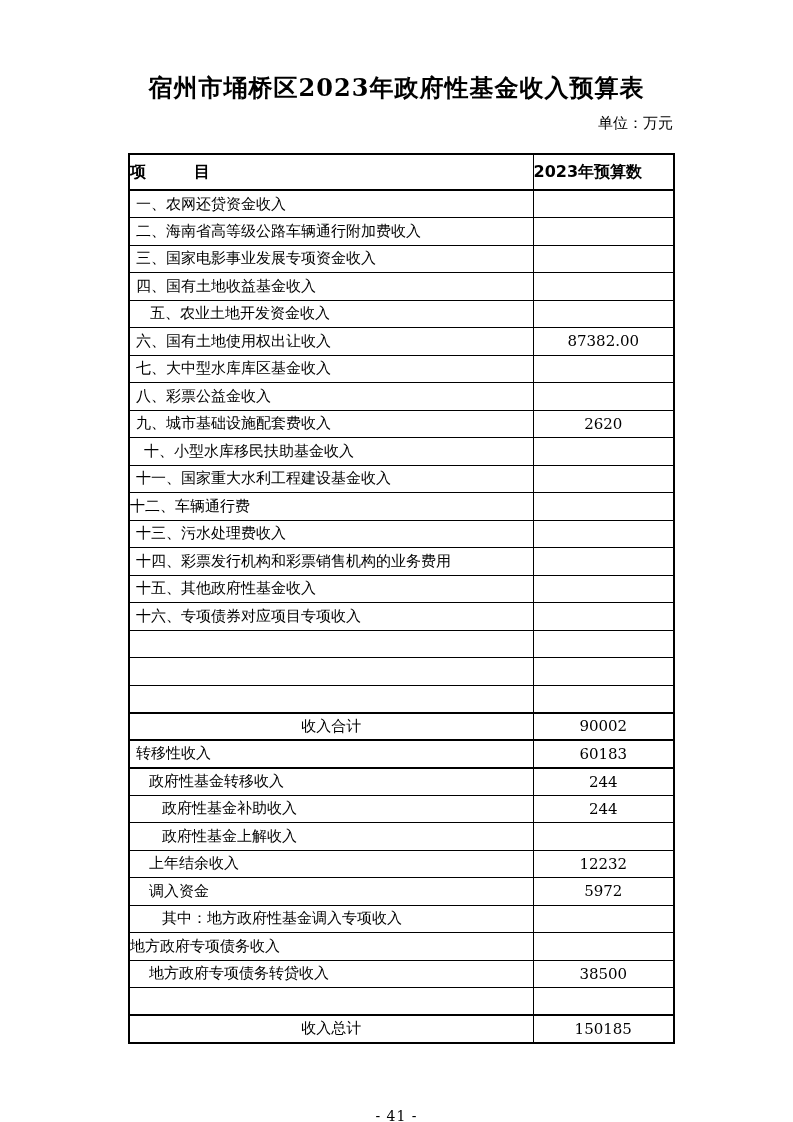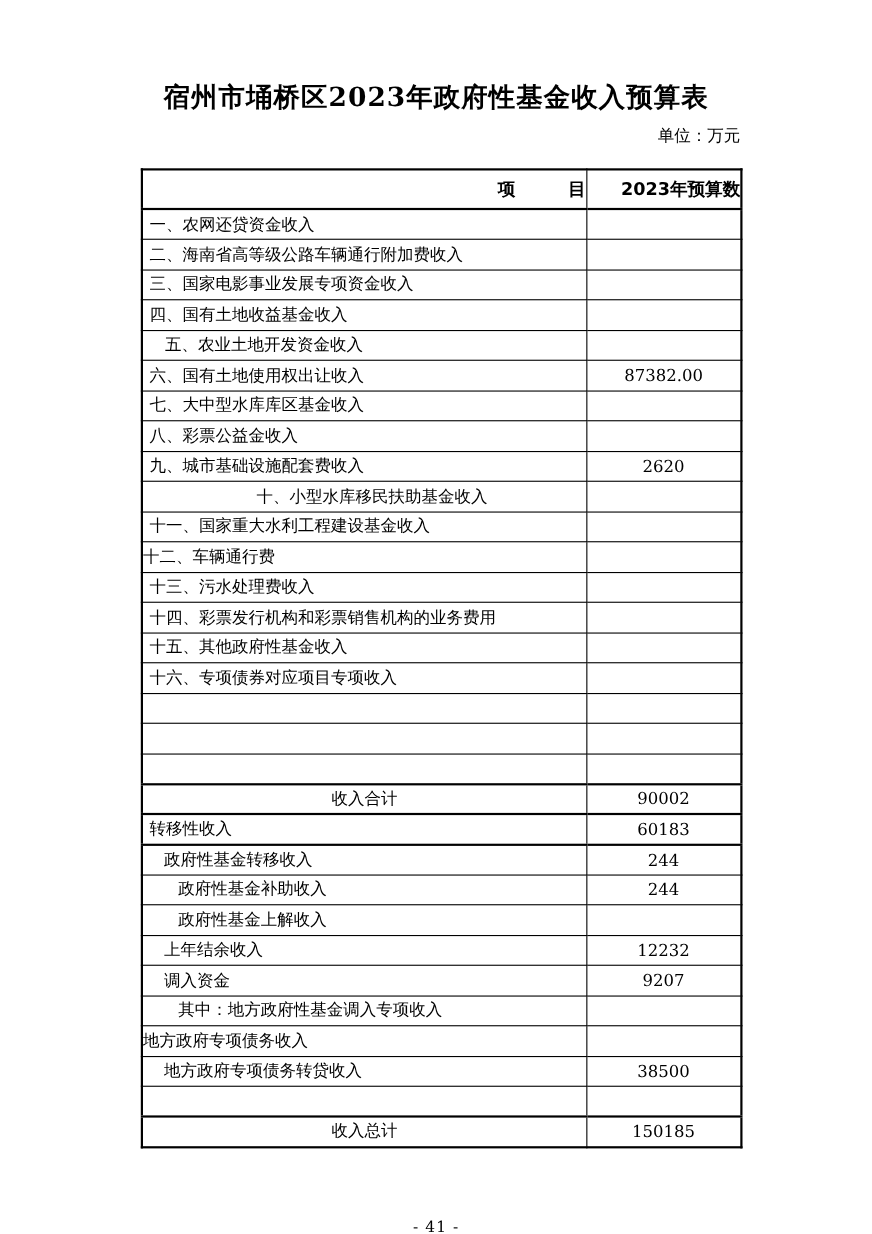--- a/index.html
+++ b/index.html
@@ -49,21 +49,21 @@
     overflow: hidden;
     white-space: nowrap;
   }
   col.c1 { width: 404px; }
   col.c2 { width: 141px; }
   tr.header-row { height: 36px; }
   tr.header-row th {
     font-family: "DejaVu Sans", "Liberation Sans", sans-serif;
     font-weight: bold;
     font-size: 16px;
-    text-align: right;
+    text-align: left;
     border-bottom: 2px solid #000000;
   }
   tr.body-row { height: 27.5px; }
   tr.thick-top td { border-top: 2px solid #000000; }
   td.c-item { text-align: left; }
   td.c-value { text-align: center; }
   td.r-total {
     text-align: center;
     font-weight: bold;
     padding-left: 0 !important;
@@ -131,21 +131,21 @@
         </tr>
         <tr class="body-row">
           <td class="c-item" style="padding-left: 6px;">八、彩票公益金收入</td>
           <td class="c-value"></td>
         </tr>
         <tr class="body-row">
           <td class="c-item" style="padding-left: 6px;">九、城市基础设施配套费收入</td>
           <td class="c-value">2620</td>
         </tr>
         <tr class="body-row">
-          <td class="c-item" style="padding-left: 14px; text-align: center;">十、小型水库移民扶助基金收入</td>
+          <td class="c-item" style="padding-left: 14px;">十、小型水库移民扶助基金收入</td>
           <td class="c-value"></td>
         </tr>
         <tr class="body-row">
           <td class="c-item" style="padding-left: 6px;">十一、国家重大水利工程建设基金收入</td>
           <td class="c-value"></td>
         </tr>
         <tr class="body-row">
           <td class="c-item" style="padding-left: 0;">十二、车辆通行费</td>
           <td class="c-value"></td>
         </tr>
@@ -196,21 +196,21 @@
         <tr class="body-row">
           <td class="c-item" style="padding-left: 32px;">政府性基金上解收入</td>
           <td class="c-value"></td>
         </tr>
         <tr class="body-row">
           <td class="c-item" style="padding-left: 19px;">上年结余收入</td>
           <td class="c-value">12232</td>
         </tr>
         <tr class="body-row">
           <td class="c-item" style="padding-left: 19px;">调入资金</td>
-          <td class="c-value">9207</td>
+          <td class="c-value">5972</td>
         </tr>
         <tr class="body-row">
           <td class="c-item" style="padding-left: 32px;">其中：地方政府性基金调入专项收入</td>
           <td class="c-value"></td>
         </tr>
         <tr class="body-row">
           <td class="c-item" style=" margin-left: 16px;">地方政府专项债务收入</td>
           <td class="c-value"></td>
         </tr>
         <tr class="body-row">

